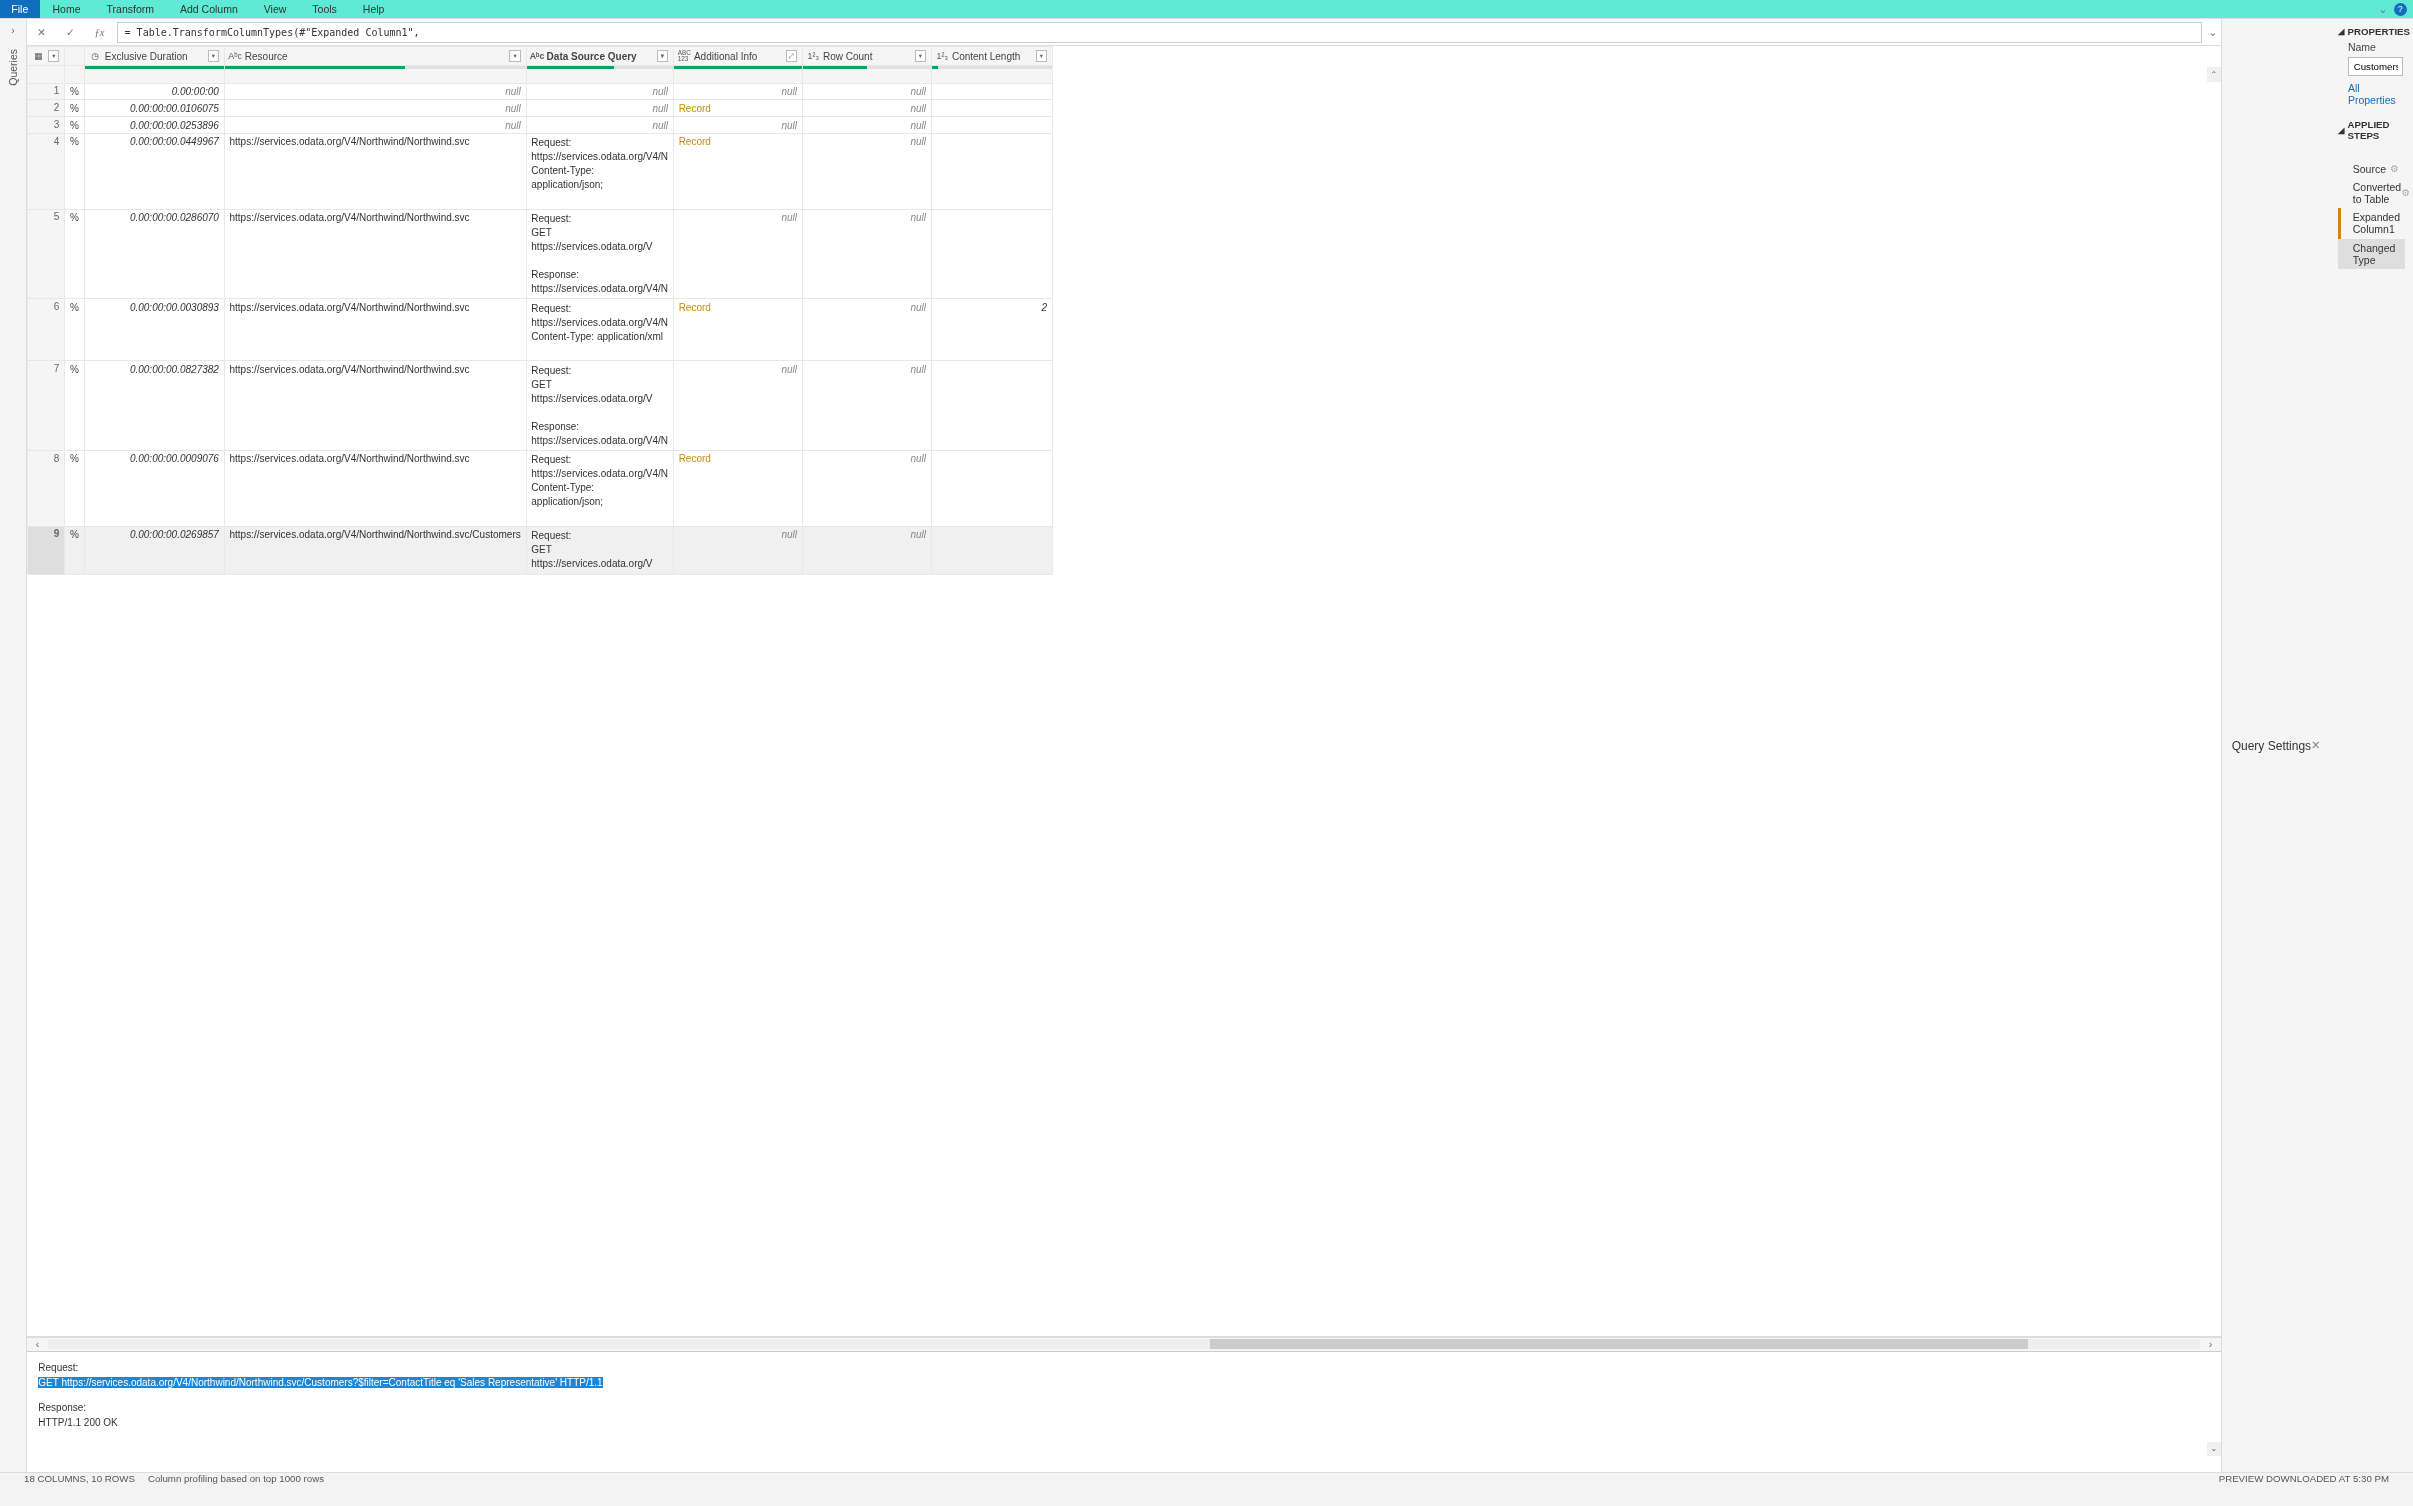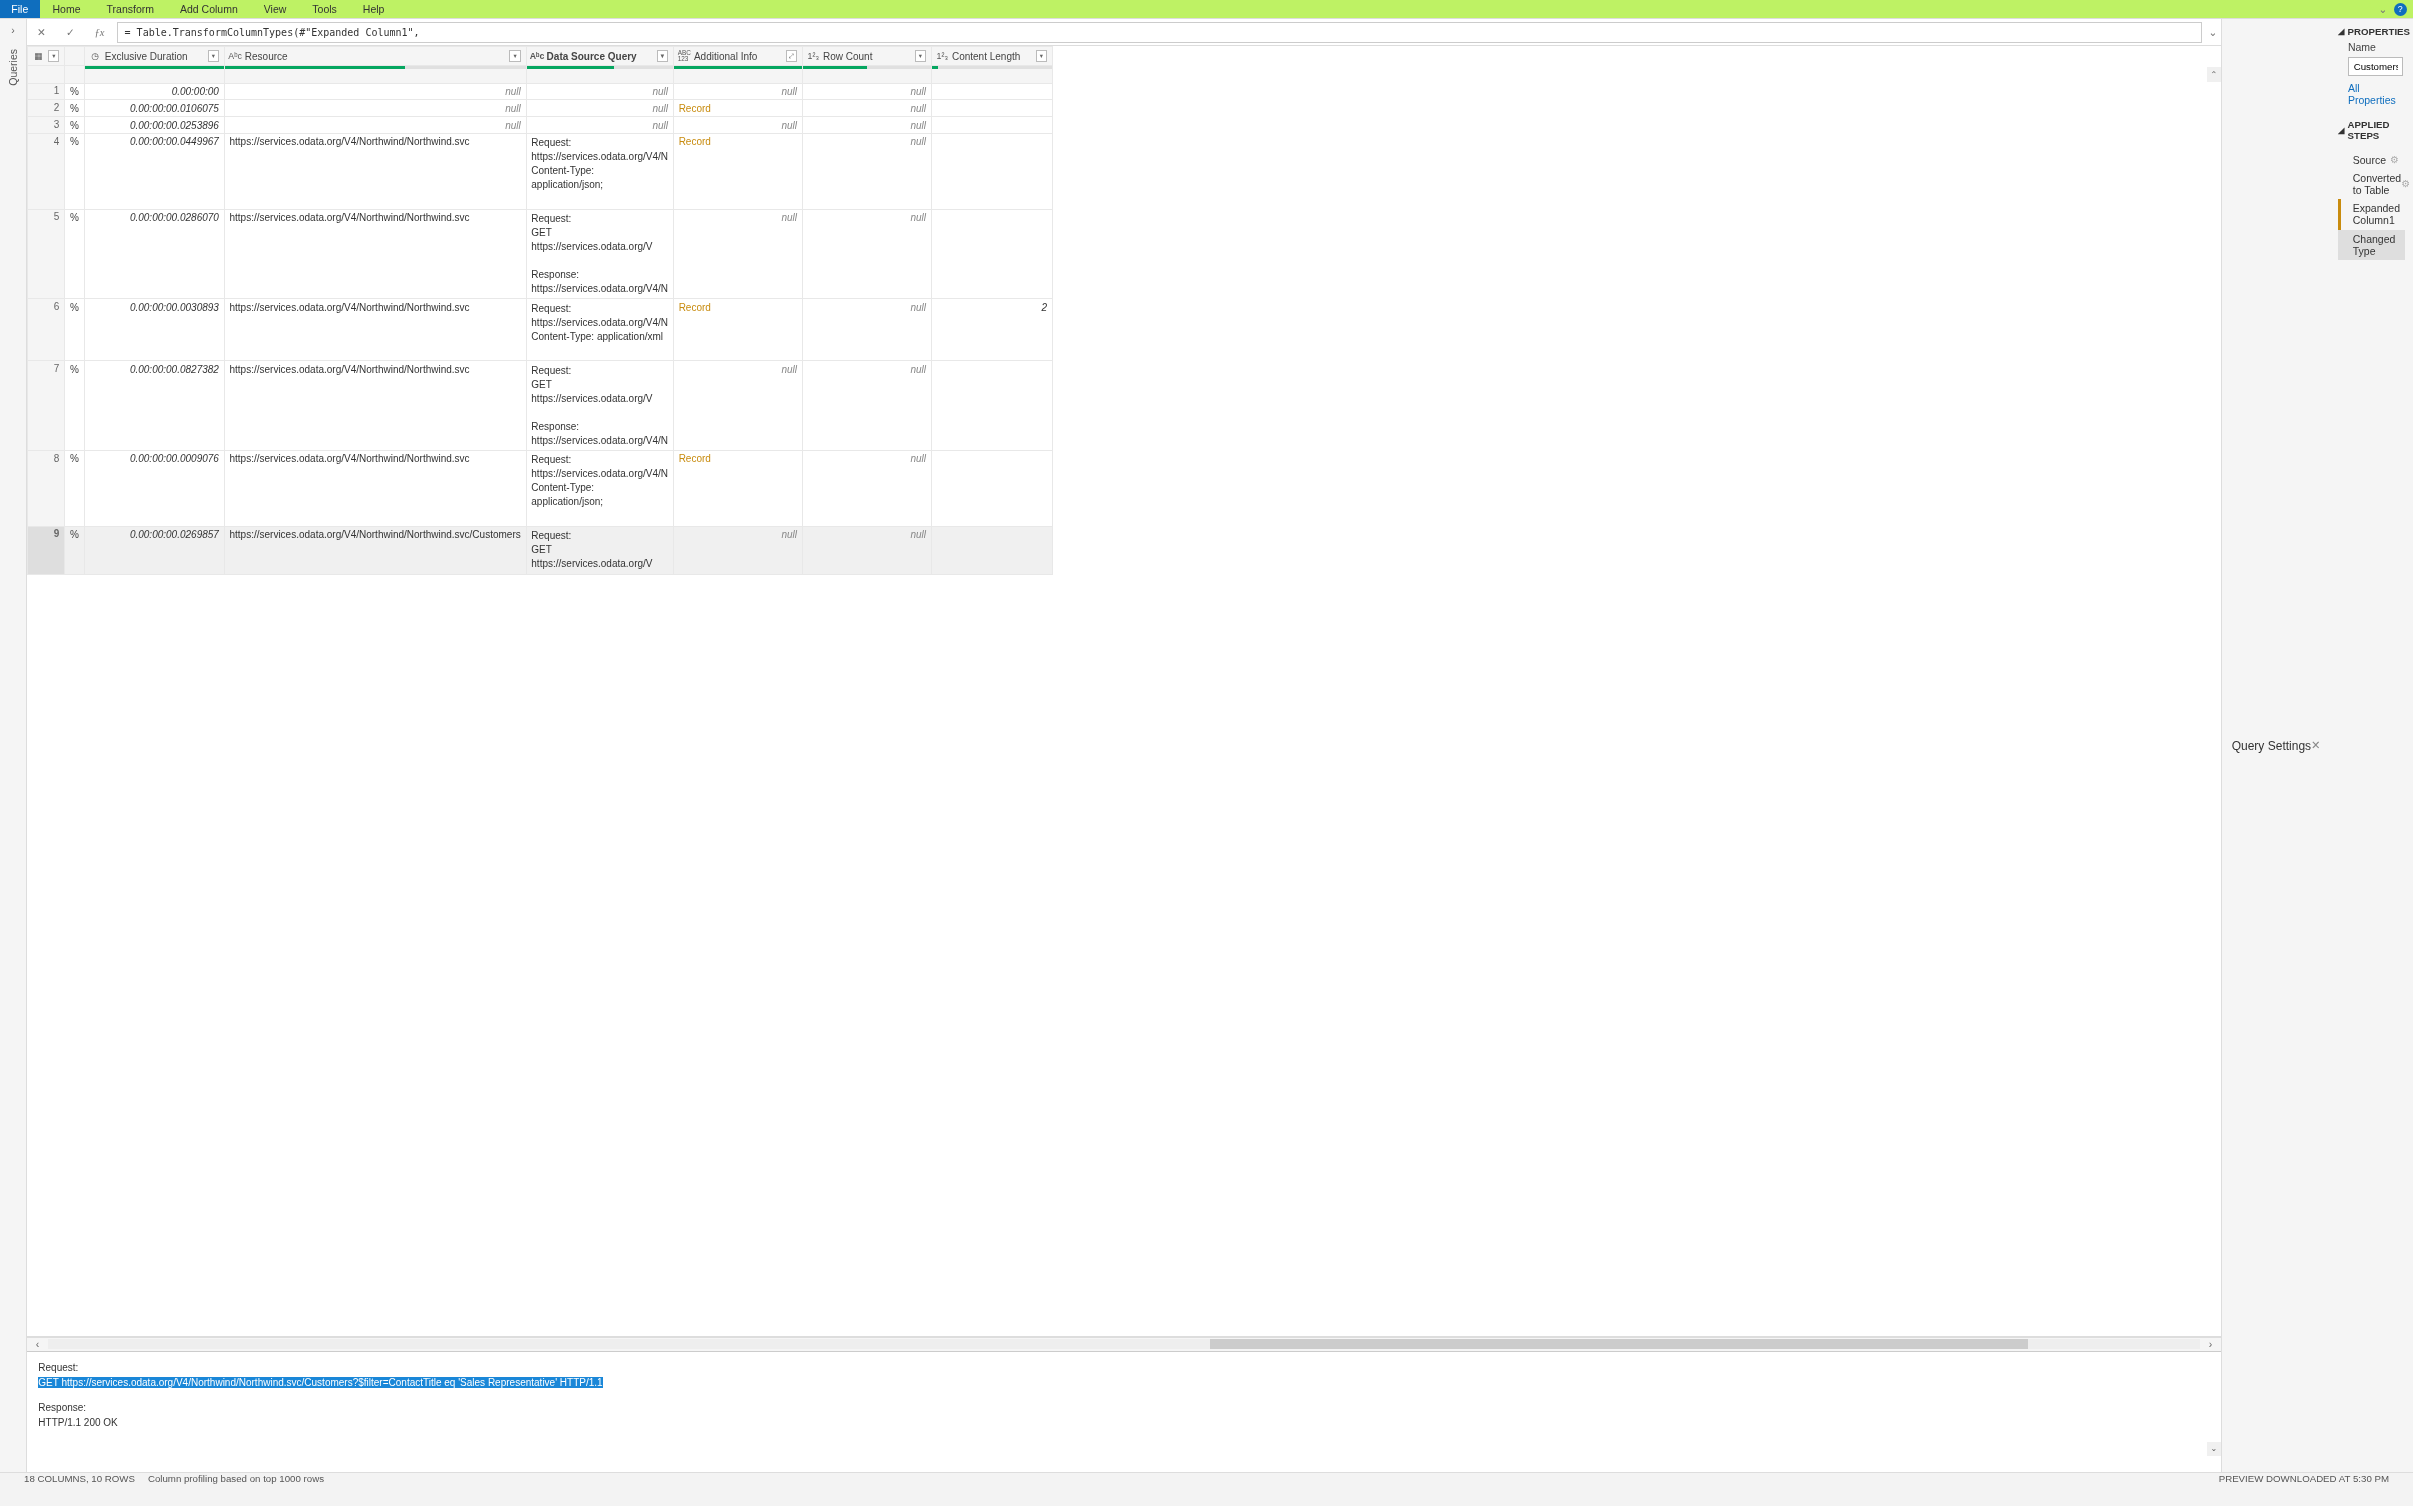--- a/index.html
+++ b/index.html
@@ -1,21 +1,21 @@
 <!DOCTYPE html>
 <html><head>
 <meta charset="utf-8">
 <style>
 * { margin: 0; padding: 0; box-sizing: border-box; font-family: "Segoe UI", Tahoma, sans-serif; }
 html, body { height: 100%; overflow: hidden; background: #f5f5f5; color: #333; font-size: 10.5px; }
 
 .app { display: flex; flex-direction: column; height: 100%; }
 
 
-.menubar { display: flex; align-items: center; height: 19.3px; background: #bef264; border-bottom: 0.8px solid #ddd; }
+.menubar { display: flex; align-items: center; height: 19.3px; background: #5eead4; border-bottom: 0.8px solid #ddd; }
 .menubar .file { background: #0f6ebe; color: #fff; padding: 0 11.3px; height: 100%; display: flex; align-items: center; }
 .menubar .menu-item { padding: 0 13px; height: 100%; display: flex; align-items: center; cursor: pointer; }
 .menubar .spacer { flex: 1; }
 .menubar .chev { padding: 0 6.4px; color: #777; cursor: pointer; }
 .menubar .help-icon { width: 13px; height: 13px; border-radius: 50%; background: #0f6ebe; color:#fff; display:flex; align-items:center; justify-content:center; font-size:8.8px; margin-right:6.4px; cursor:pointer;}
 
 
 .body { flex: 1; display: flex; min-height: 0; }
 .queries-rail { width: 27px; background: #f5f5f5; border-right: 0.8px solid #ddd; display:flex; flex-direction:column; align-items:center; }
 .queries-rail .expand { padding: 4.8px 0; color:#666; cursor:pointer; }
@@ -85,21 +85,21 @@
 .settings { width: 191px; background:#f5f5f5; display:flex; flex-direction:row;}
 .settings-hdr { display:flex; align-items:center; padding: 6.4px 9.7px; color:#333;}
 .settings-hdr .title { font-size:12px; }
 .settings-hdr .close { margin-left:auto; color:#888; cursor:pointer; font-size:11.3px;}
 .settings-body { padding: 0 8px; overflow:auto; flex:1;}
 .sect-hdr { font-weight:600; padding:6.4px 0 3.2px 0; display:flex; align-items:center; font-size:9.7px;}
 .sect-hdr .tri { margin-right:3.2px; font-size:8px;}
 .nm-label { padding: 1.6px 0 3.2px 9.7px; color:#444;}
 .nm-input { margin-left:9.7px; border:0.8px solid #bbb; background:#fff; padding:3.2px 4.8px; font-size:9.7px; width: calc(100% - 11.3px);}
 .all-props { color:#0f6ebe; padding:6.4px 0 6.4px 9.7px; display:inline-block; cursor:pointer;}
-.steps { list-style:none; margin-top:6px;}
+.steps { list-style:none; margin-top:15px;}
 .steps li { display:flex; align-items:center; padding:3.2px 6.4px 3.2px 14.5px; cursor:pointer; position:relative;}
 .steps li .gear { margin-left:auto; color:#aaa; font-size:9.7px;}
 .steps li.active { background:#dedede; }
 .steps li.active::before { content:'✕'; position:absolute; left:3.2px; color:#999; font-size:8px;}
 .steps li:not(.active)::before { content:''; position:absolute; left:0; top:0; bottom:0; width:2.4px;}
 .steps li:first-child::before, .steps li:nth-child(2)::before, .steps li:nth-child(3)::before, .steps li:nth-child(4)::before { content:''; }
 .steps li.leftbar::after { content:''; position:absolute; left:0; top:0; bottom:0; width:2.4px; background:#c88b0e;}
 
 
 .vscroll-top, .vscroll-bot {position:absolute; right:0; width:14.5px; height:14.5px; background:#f0f0f0; display:flex; align-items:center; justify-content:center; color:#555; font-size:8px; z-index:5;}

